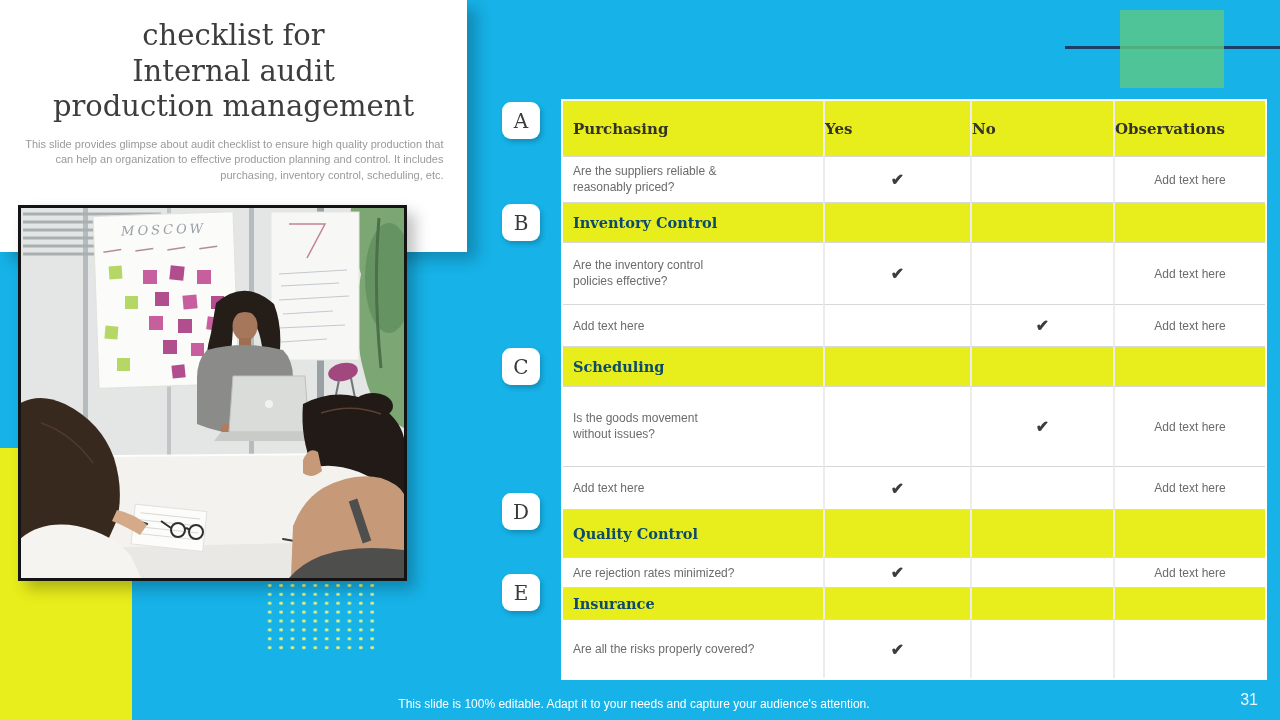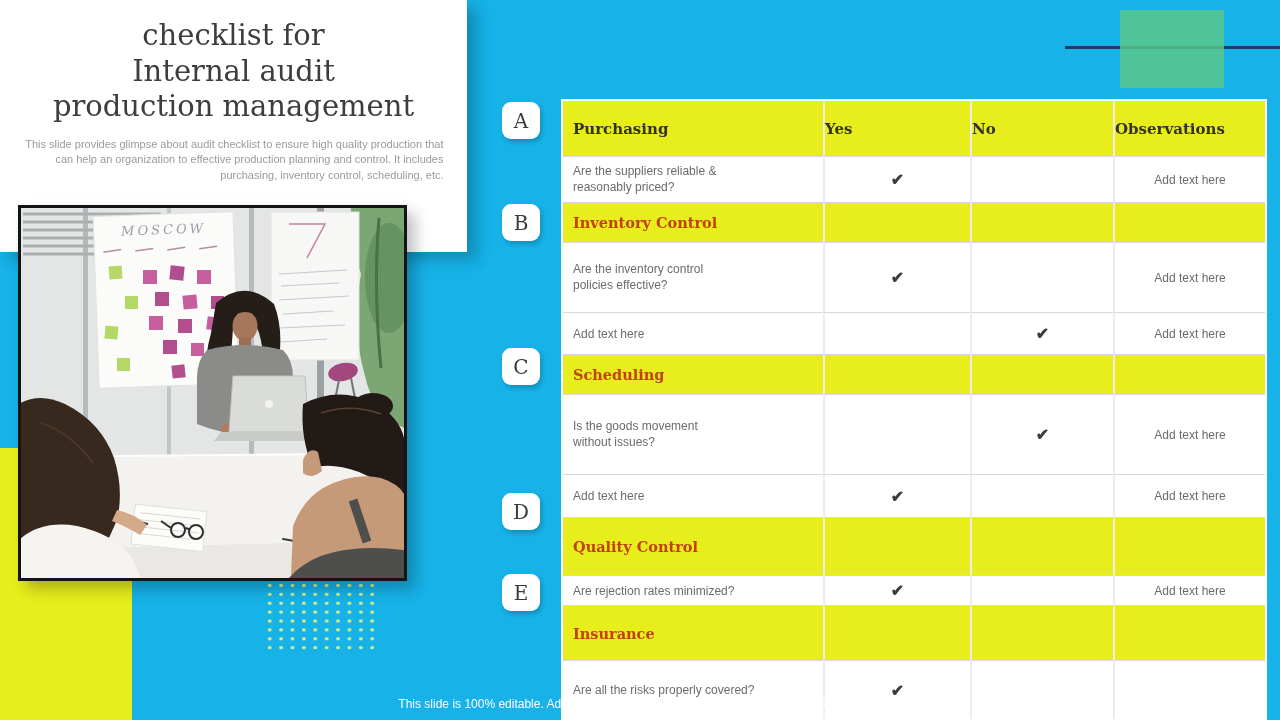--- a/index.html
+++ b/index.html
@@ -36,21 +36,21 @@
 
   
   table.audit { position:absolute; left:561px; top:99px; width:702px; border-collapse:separate;
                 border-spacing:0; table-layout:fixed; background:#ffffff; border:2px solid #ffffff; z-index:6; }
   table.audit td, table.audit th { border-bottom:1px solid #d8d8d8; vertical-align:middle; padding:0; }
   table.audit tr:last-child td { border-bottom:none; }
   table.audit td + td, table.audit th + th { border-left:2px solid #ededed; }
   tr.hdr th, tr.sec td { background:#e8ee1b; }
   tr.hdr th { font-family:"DejaVu Serif", serif; font-size:15px; font-weight:bold; color:#33332a; text-align:left; }
   tr.hdr th.lbl, tr.sec td.lbl { text-align:left; padding-left:10px; }
-  tr.sec td.lbl { font-family:"DejaVu Serif", serif; font-size:14.5px; font-weight:bold; color:#c2410c; }
+  tr.sec td.lbl { font-family:"DejaVu Serif", serif; font-size:14.5px; font-weight:bold; color:#0c4a6e; }
   tr.q td { background:#ffffff; font-size:12px; color:#6b6b6b; }
   tr.q td.lbl { text-align:left; padding-left:10px; }
   td.mid, th.mid { text-align:center; }
   .wrap { display:inline-block; max-width:160px; line-height:1.3; }
   .check { font-size:16px; color:#3c3c3c; font-weight:bold; }
 
   
   .footer-note { position:absolute; left:0; right:12px; bottom:9px; text-align:center;
                  font-size:12px; color:#ffffff; z-index:6; }
   .page-number { position:absolute; right:22px; bottom:11px; font-size:16px;
@@ -220,21 +220,21 @@
       <td class="mid"><span class="check">✔</span></td>
       <td class="mid"><span class="check"></span></td>
       <td class="mid"><span>Add text here</span></td>
     </tr>
     <tr class="sec" style="height:40px">
       <td class="lbl">Inventory Control</td>
       <td></td>
           <td></td>
           <td></td>
     </tr>
-    <tr class="q" style="height:70px">
+    <tr class="q" style="height:62px">
       <td class="lbl"><span class="wrap">Are the inventory control policies effective?</span></td>
       <td class="mid"><span class="check">✔</span></td>
       <td class="mid"><span class="check"></span></td>
       <td class="mid"><span>Add text here</span></td>
     </tr>
     <tr class="q" style="height:42px">
       <td class="lbl"><span>Add text here</span></td>
       <td class="mid"><span class="check"></span></td>
       <td class="mid"><span class="check">✔</span></td>
       <td class="mid"><span>Add text here</span></td>
@@ -250,33 +250,33 @@
       <td class="mid"><span class="check"></span></td>
       <td class="mid"><span class="check">✔</span></td>
       <td class="mid"><span>Add text here</span></td>
     </tr>
     <tr class="q" style="height:43px">
       <td class="lbl"><span>Add text here</span></td>
       <td class="mid"><span class="check">✔</span></td>
       <td class="mid"><span class="check"></span></td>
       <td class="mid"><span>Add text here</span></td>
     </tr>
-    <tr class="sec" style="height:58px">
+    <tr class="sec" style="height:48px">
       <td class="lbl">Quality Control</td>
       <td></td>
           <td></td>
           <td></td>
     </tr>
     <tr class="q" style="height:30px">
       <td class="lbl"><span>Are rejection rates minimized?</span></td>
       <td class="mid"><span class="check">✔</span></td>
       <td class="mid"><span class="check"></span></td>
       <td class="mid"><span>Add text here</span></td>
     </tr>
-    <tr class="sec" style="height:55px">
+    <tr class="sec" style="height:32px">
       <td class="lbl">Insurance</td>
       <td></td>
           <td></td>
           <td></td>
     </tr>
     <tr class="q" style="height:58px">
       <td class="lbl"><span>Are all the risks properly covered?</span></td>
       <td class="mid"><span class="check">✔</span></td>
       <td class="mid"><span class="check"></span></td>
       <td class="mid"><span></span></td>

